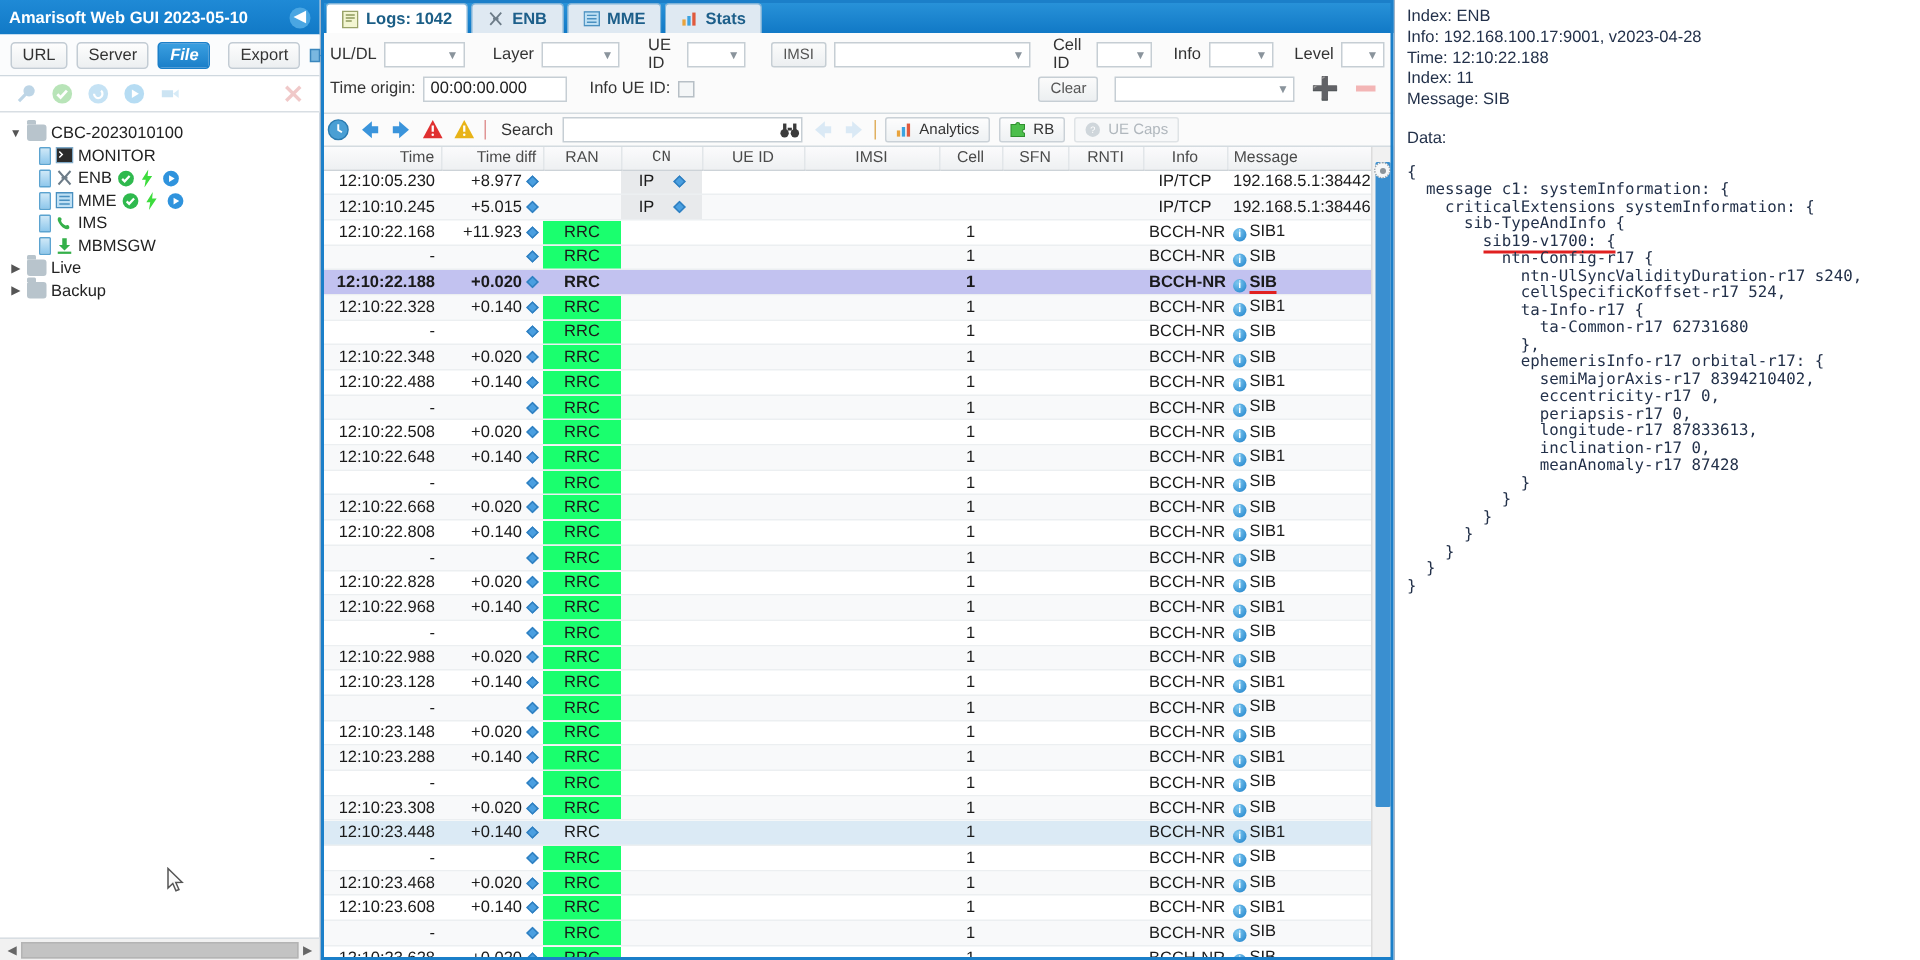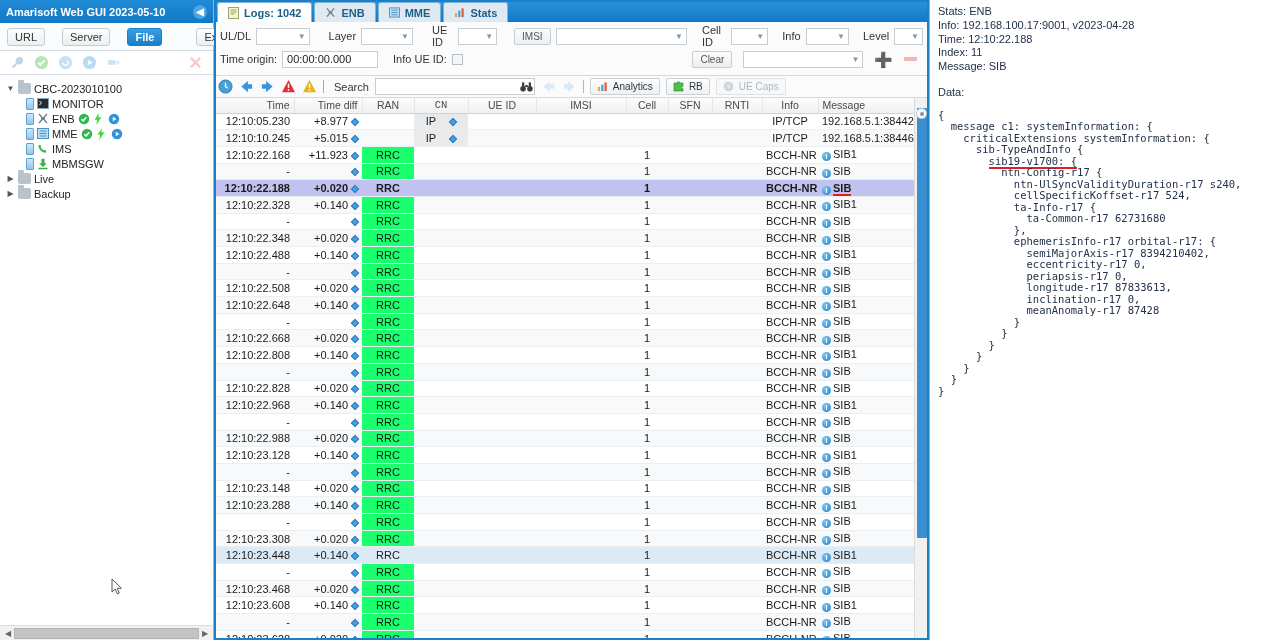--- a/index.html
+++ b/index.html
@@ -32,39 +32,40 @@
     padding: 0 6px;
     justify-content: space-between;
   }
   .sb-title .collapse {
     width: 14px; height: 14px; border-radius: 50%;
     background: #4aa6e2; color: #fff;
     font-size: 10px; line-height: 13px; text-align: center;
     cursor: pointer;
   }
   .sb-tabs {
-    height: 28px; display: flex; align-items: center; gap: 17px;
+    height: 28px; display: flex; align-items: center; gap: 6px;
     padding: 0 7px;
     border-bottom: 1px solid #cfd8df;
     background: #fbfcfd;
   }
   .sb-btn {
     border: 1px solid #c3ccd4;
     background: linear-gradient(#fdfdfd, #eceff1);
     border-radius: 3px;
     padding: 2px 7px;
     font-size: 11px;
     color: #333;
     cursor: pointer;
   }
   .sb-btn.active {
     background: linear-gradient(#3a9fe0, #1b7fc9);
     border-color: #1b7fc9;
     color: #fff;
     font-weight: bold;
+    font-style: italic;
   }
   .sb-tabs .spacer { flex: 1; }
   .sb-icon-btn {
     width: 16px; height: 16px;
     display: inline-block;
   }
   .sb-toolbar {
     height: 24px;
     display: flex; align-items: center; gap: 9px;
     padding: 0 10px;
@@ -1106,21 +1107,21 @@
           <i></i>
         </div>
     </div>
 
     <div class="center-outline"></div>
   </div>
 
   <div id="right">
     <div class="rbody">
       <div class="rhead">
-        <div>Stats: ENB</div>
+        <div>Index: ENB</div>
         <div>Info: 192.168.100.17:9001, v2023-04-28</div>
         <div>Time: 12:10:22.188</div>
         <div>Index: 11</div>
         <div>Message: SIB</div>
         <div style="height:12px"></div>
         <div>Data:</div>
         <div style="height:10px"></div>
       </div>
       <pre class="json"><span id="json-before">{
   message c1: systemInformation: {

